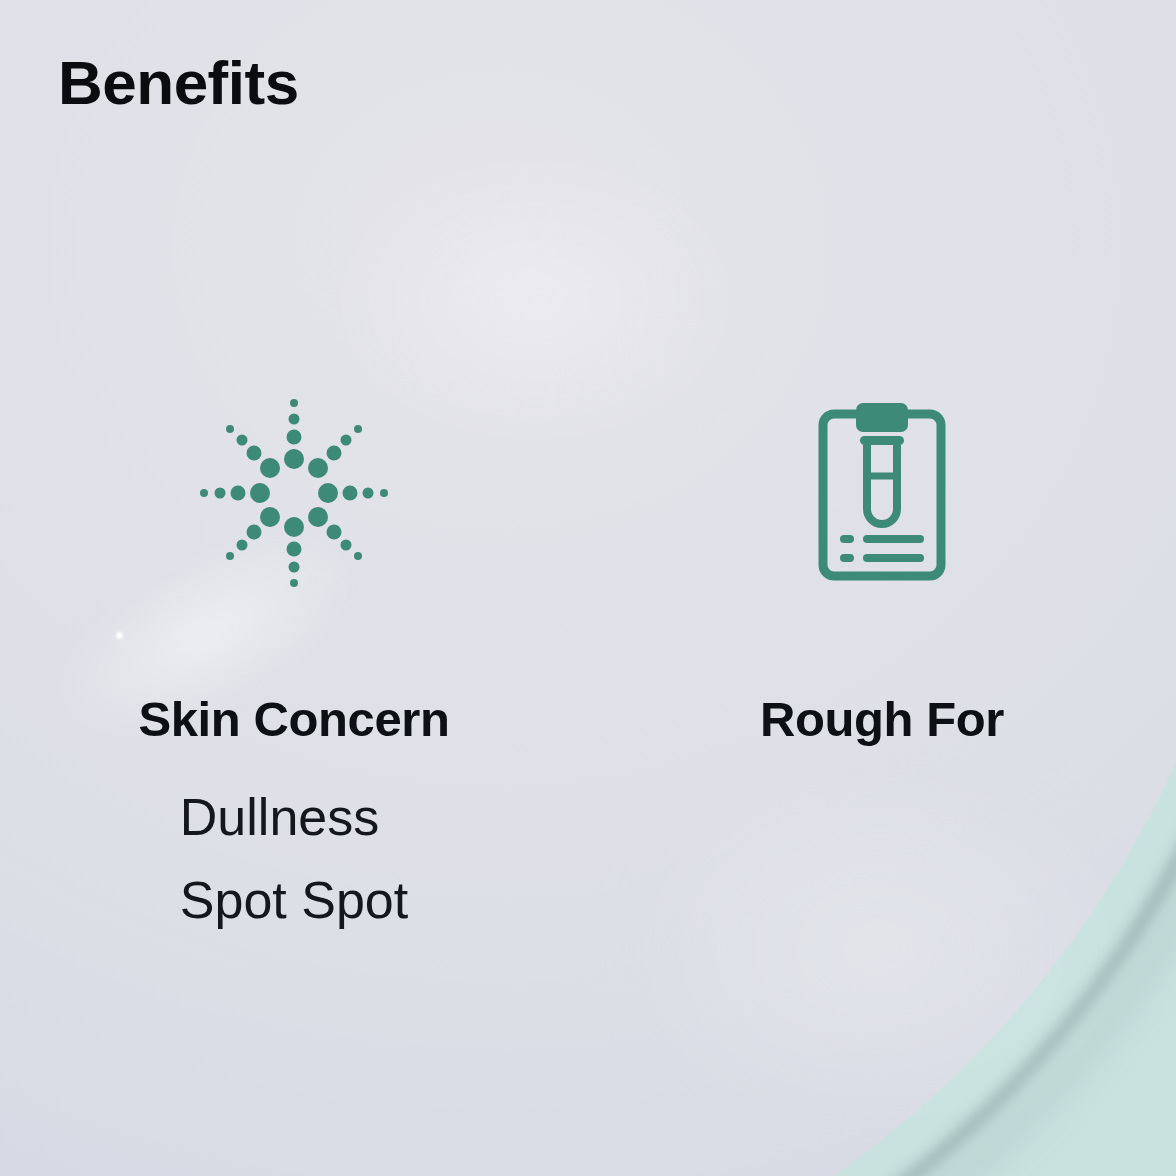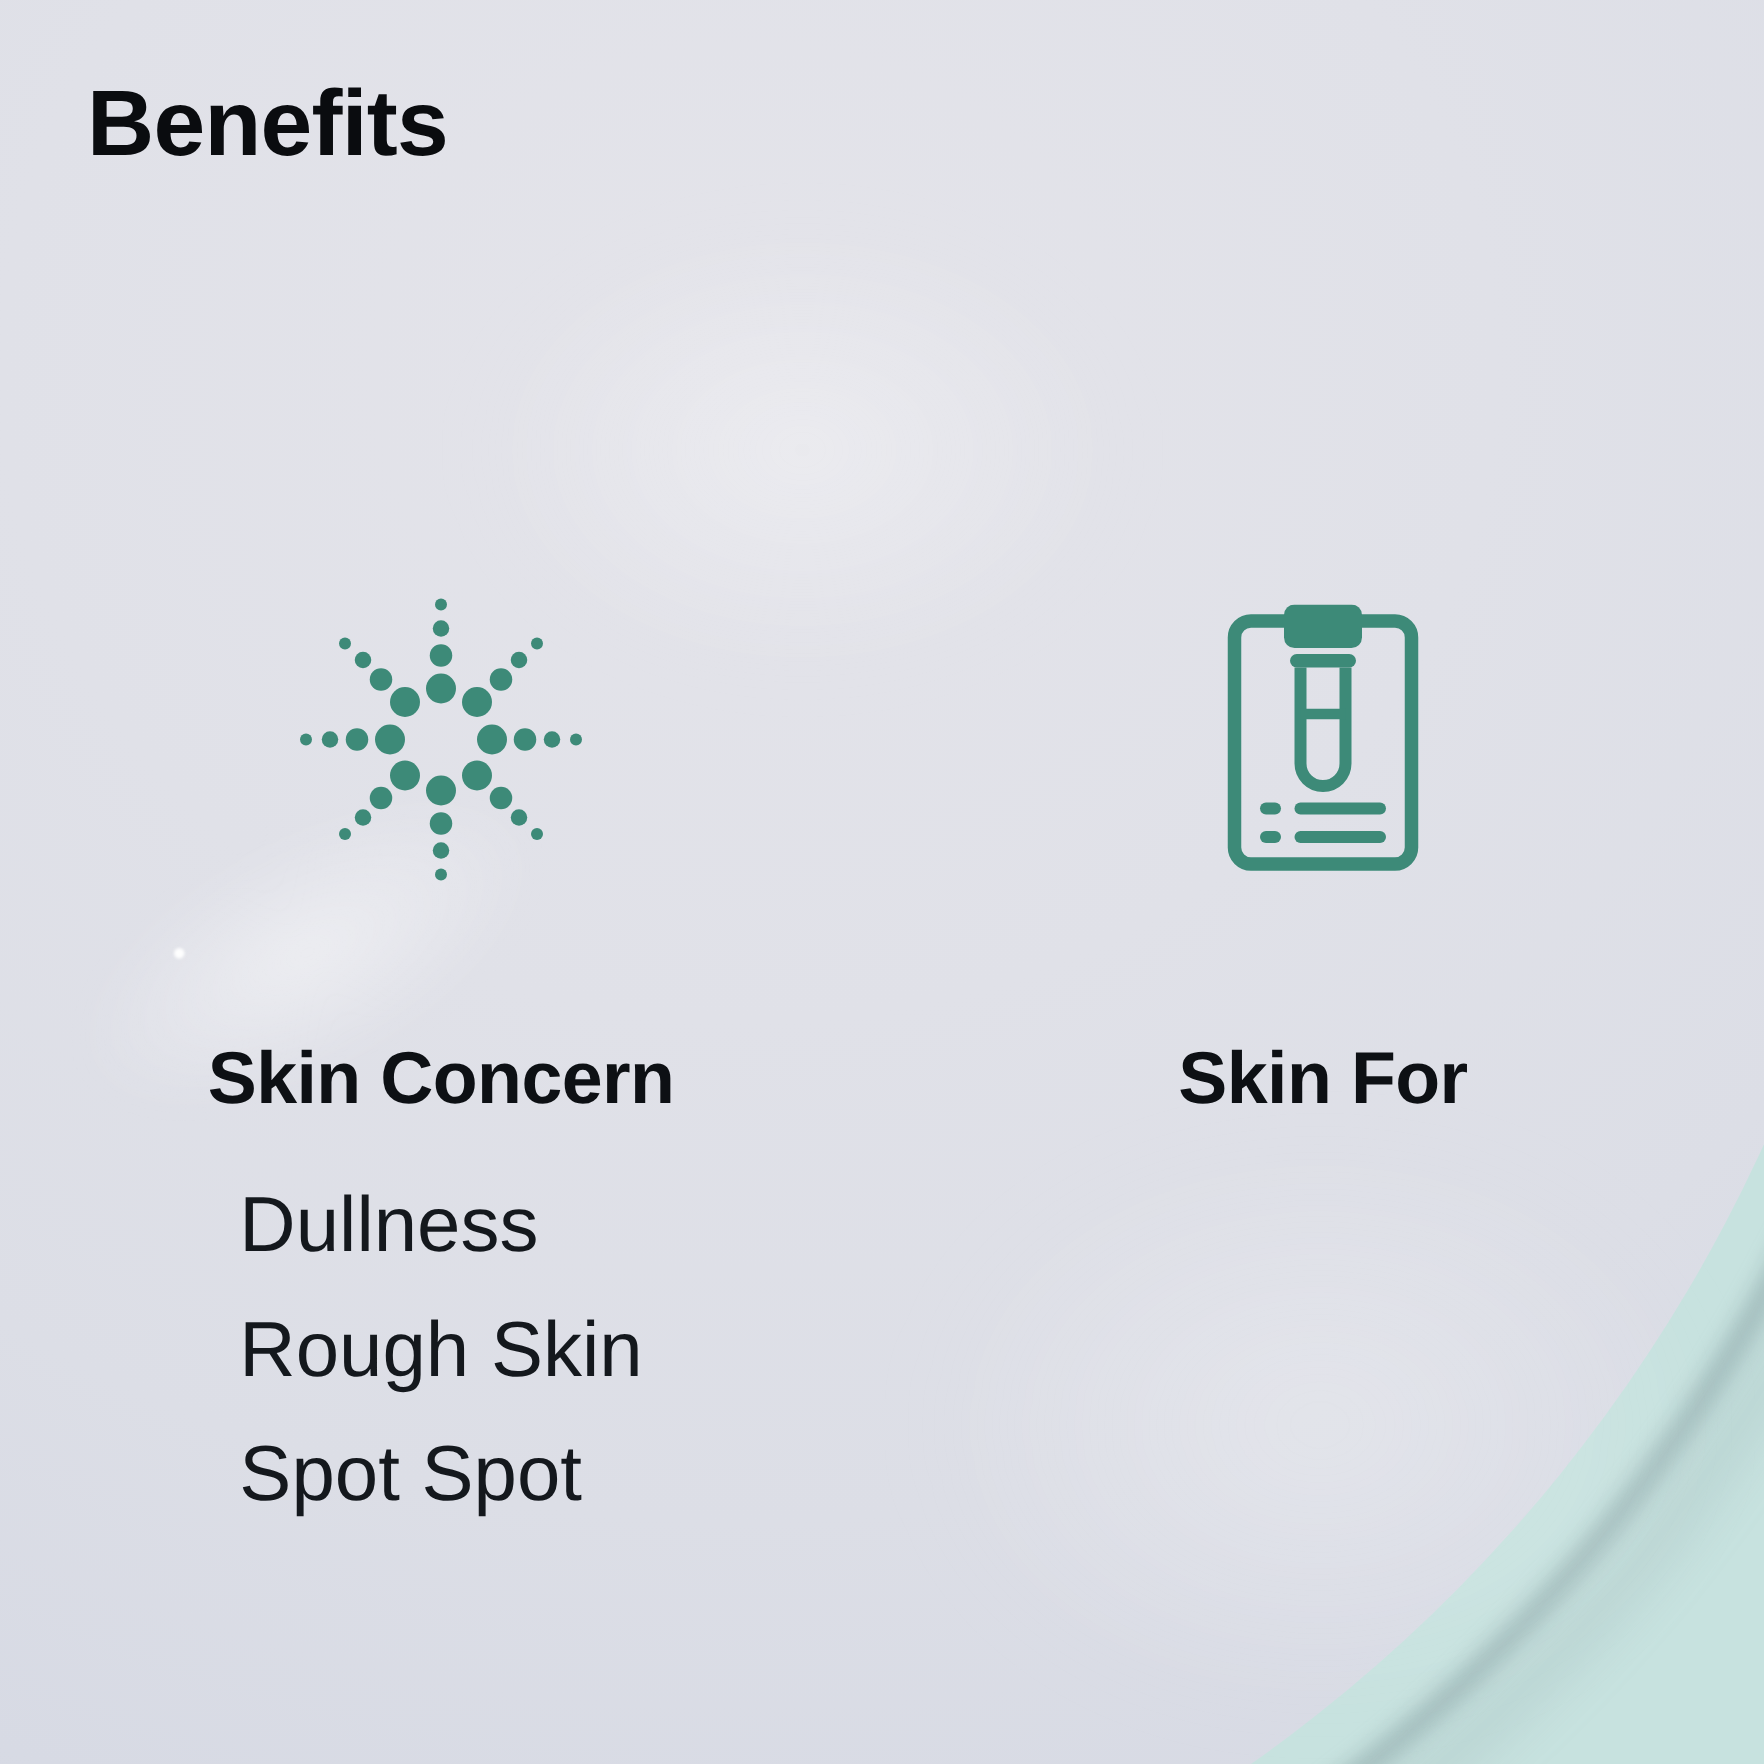--- a/index.html
+++ b/index.html
@@ -247,21 +247,20 @@
               <div class="dot" style="width: 15px; height: 15px; left: 139.598px; top: 60.402px; background: rgb(61, 138, 120);"></div>
               <div class="dot" style="width: 11px; height: 11px; left: 152.326px; top: 47.6741px; background: rgb(61, 138, 120);"></div>
               <div class="dot" style="width: 8px; height: 8px; left: 163.64px; top: 36.3604px; background: rgb(61, 138, 120);"></div>
             </div>
         </div>
 
         <div class="col-heading">Skin Concern</div>
 
         <div class="col-list">
           <div class="col-list-item">Dullness</div>
-          <div class="col-list-item">Rough Skin</div>
           <div class="col-list-item">Spot Spot</div>
         </div>
       </div>
 
       <div class="col col-right">
 
         <div class="icon-slot">
           <svg class="clipboard-svg" width="128" height="180" viewBox="0 0 128 180">
 
             <rect x="5" y="11" width="118" height="162" rx="11" ry="11" fill="none" stroke="#3d8a78" stroke-width="9"></rect>
@@ -275,19 +274,19 @@
             <line x1="49" y1="73" x2="79" y2="73" stroke="#3d8a78" stroke-width="7"></line>
 
             <rect x="22" y="132" width="14" height="8" rx="4" ry="4" fill="#3d8a78"></rect>
             <rect x="45" y="132" width="61" height="8" rx="4" ry="4" fill="#3d8a78"></rect>
 
             <rect x="22" y="151" width="14" height="8" rx="4" ry="4" fill="#3d8a78"></rect>
             <rect x="45" y="151" width="61" height="8" rx="4" ry="4" fill="#3d8a78"></rect>
           </svg>
         </div>
 
-        <div class="col-heading">Skin For</div>
+        <div class="col-heading">Rough For</div>
 
       </div>
 
     </div>
   </div>
 </div>
 
 </body></html>

